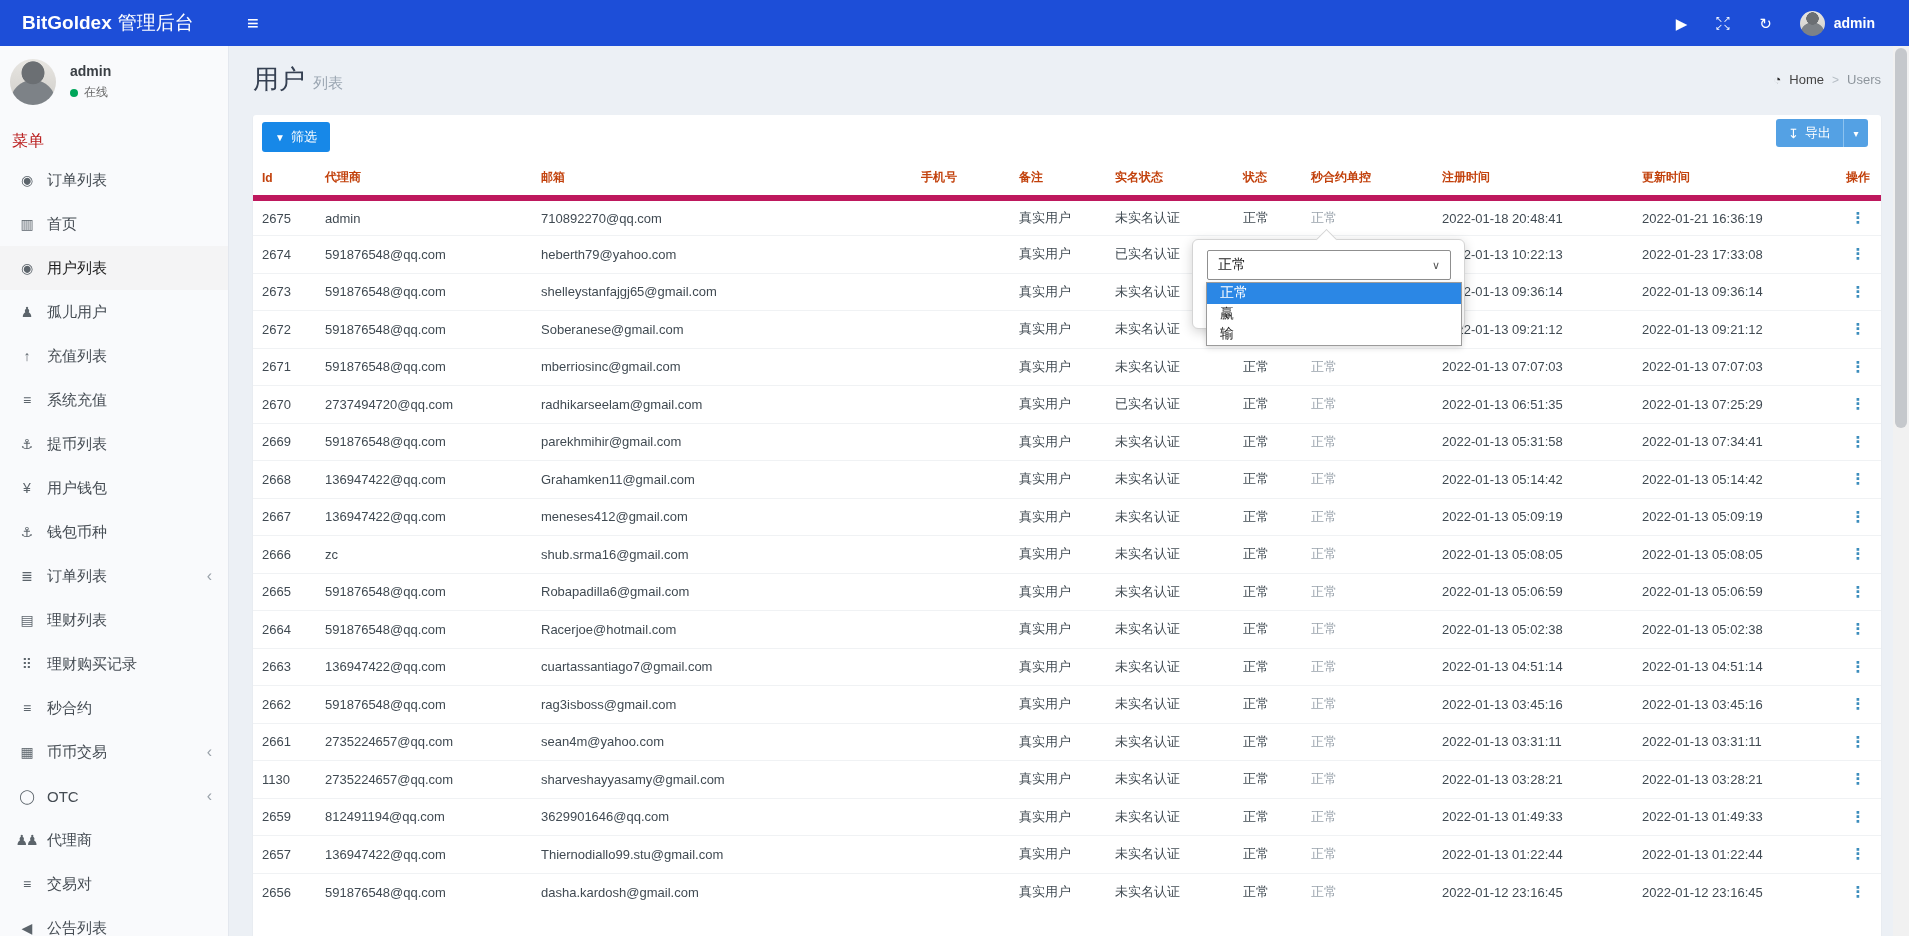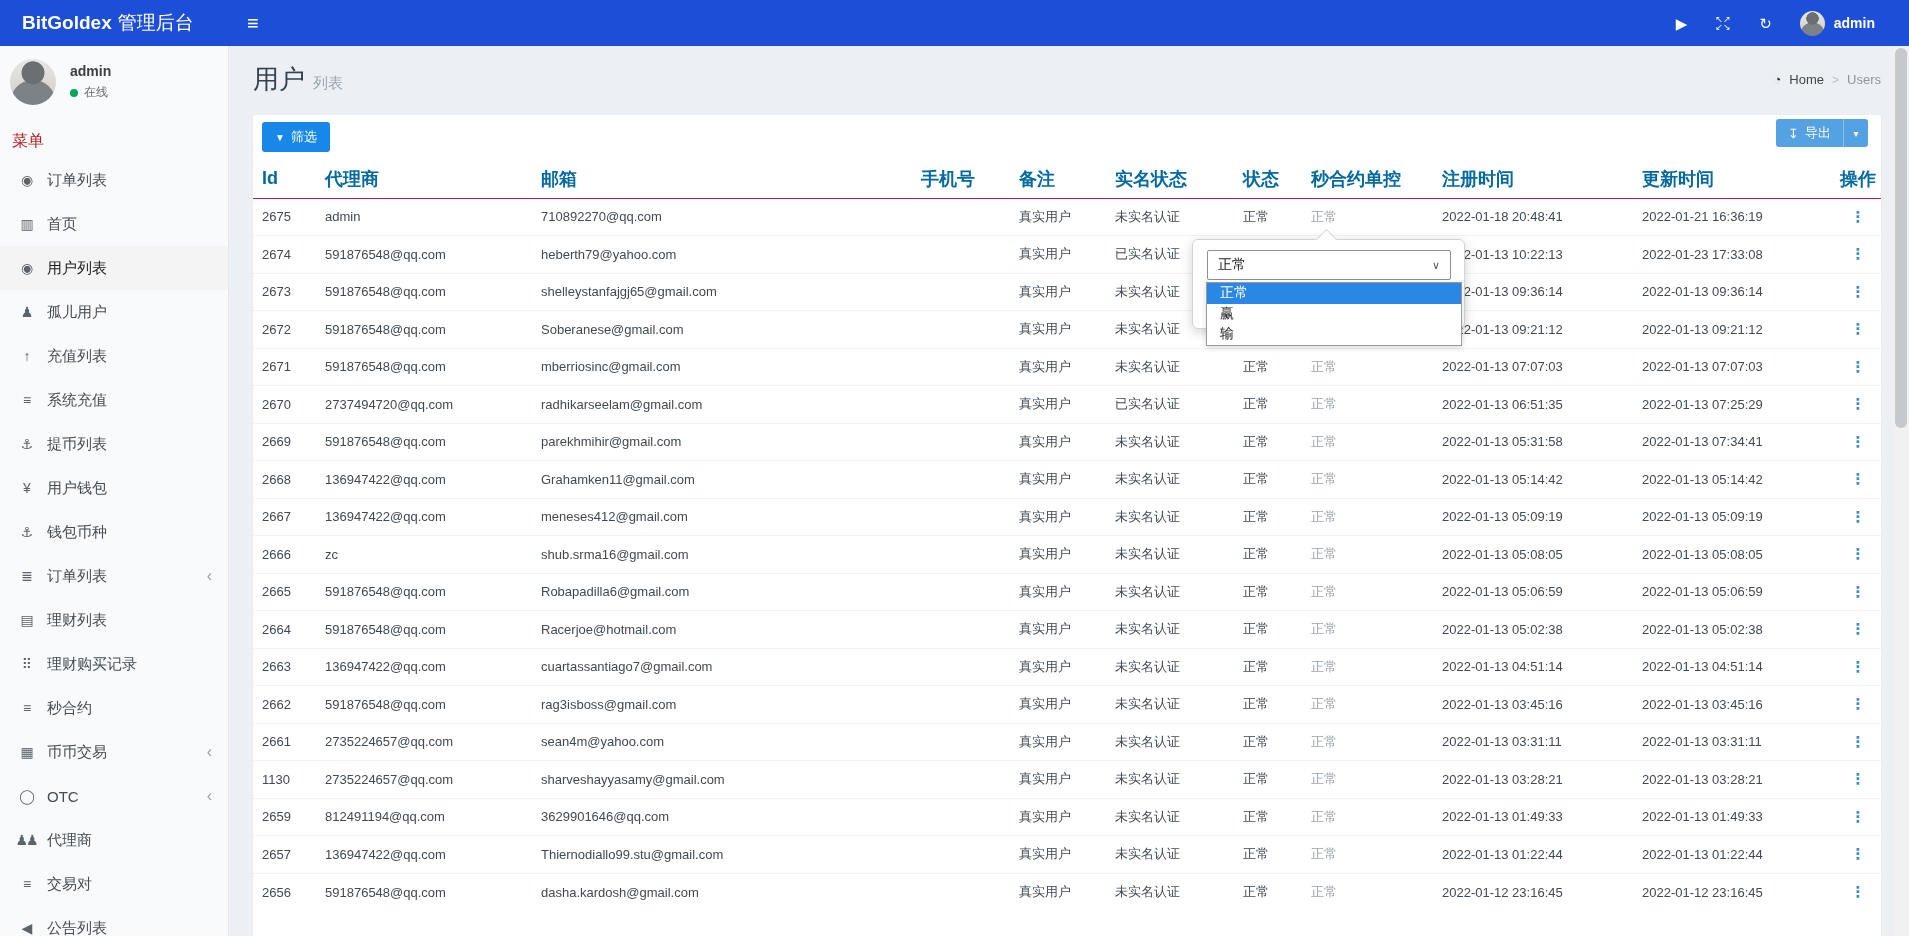--- a/index.html
+++ b/index.html
@@ -50,21 +50,21 @@
   .bc-current{color:#8d959c;}
   .card{position:absolute;left:24px;top:69px;width:1628px;height:900px;background:#fff;border-radius:3px;box-shadow:0 1px 2px rgba(0,0,0,.07);box-sizing:border-box;}
   .toolbar{height:45px;position:relative;}
   .btn-filter{position:absolute;left:9px;top:7px;height:30px;padding:0 13px;background:#1788e8;color:#fff;border:none;border-radius:3px;font-size:13px;cursor:pointer;display:flex;align-items:center;gap:6px;font-family:inherit;}
   .btn-filter .f-ic{font-size:10px;}
   .btn-export{position:absolute;right:13px;top:4px;height:28px;display:flex;cursor:pointer;border-radius:3px;overflow:hidden;}
   .be-main{background:#54a1e4;color:#fff;font-size:13px;display:flex;align-items:center;gap:6px;padding:0 12px;}
   .be-caret{background:#54a1e4;color:#fff;width:24px;display:flex;align-items:center;justify-content:center;border-left:1px solid #8cc2ef;font-size:10px;}
   
   table{border-collapse:collapse;table-layout:fixed;width:1628px;}
-  th{height:38px;text-align:left;font-size:18px;color:#0369a1;padding:0 0 0 9px;border-bottom:1px solid #be185d;box-sizing:border-box;font-weight:bold;}
+  th{height:38px;text-align:left;font-size:12px;color:#c2410c;padding:0 0 0 9px;border-bottom:6px solid #be185d;box-sizing:border-box;font-weight:bold;}
   td{height:37.5px;font-size:13px;color:#404a52;padding:0 0 0 9px;border-top:1px solid #f0f2f4;box-sizing:border-box;white-space:nowrap;overflow:hidden;}
   tbody tr:first-child td{border-top:none;}
   td.ctl{color:#9ba4ad;cursor:pointer;}
   th.op,td.op{text-align:center;padding:0;}
   .dots{color:#3c8dbc;font-size:15px;font-weight:bold;cursor:pointer;}
   
   .popover{position:absolute;left:1192px;top:239px;width:271px;height:88px;background:#fff;border:1px solid #d4d4d4;border-radius:6px;box-shadow:0 3px 12px rgba(0,0,0,.18);z-index:50;}
   .popover .arrow{position:absolute;left:126px;top:-8px;width:14px;height:14px;background:#fff;border-left:1px solid #d4d4d4;border-top:1px solid #d4d4d4;transform:rotate(45deg);}
   .po-select{position:absolute;left:14px;top:10px;width:244px;height:30px;border:1px solid #8f8f8f;border-radius:2px;background:#fff;box-sizing:border-box;display:flex;align-items:center;font-size:14px;color:#222;padding:0 10px;cursor:pointer;}
   .po-select .sel-chev{margin-left:auto;color:#555;font-size:11px;}

